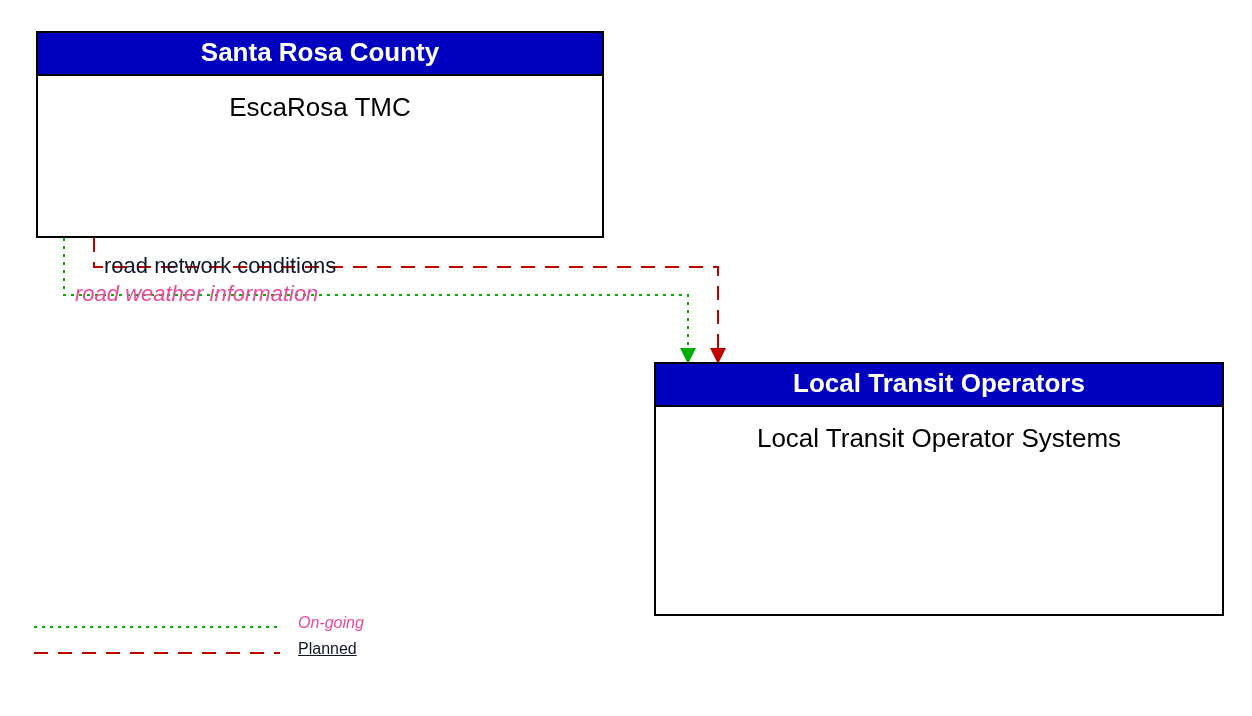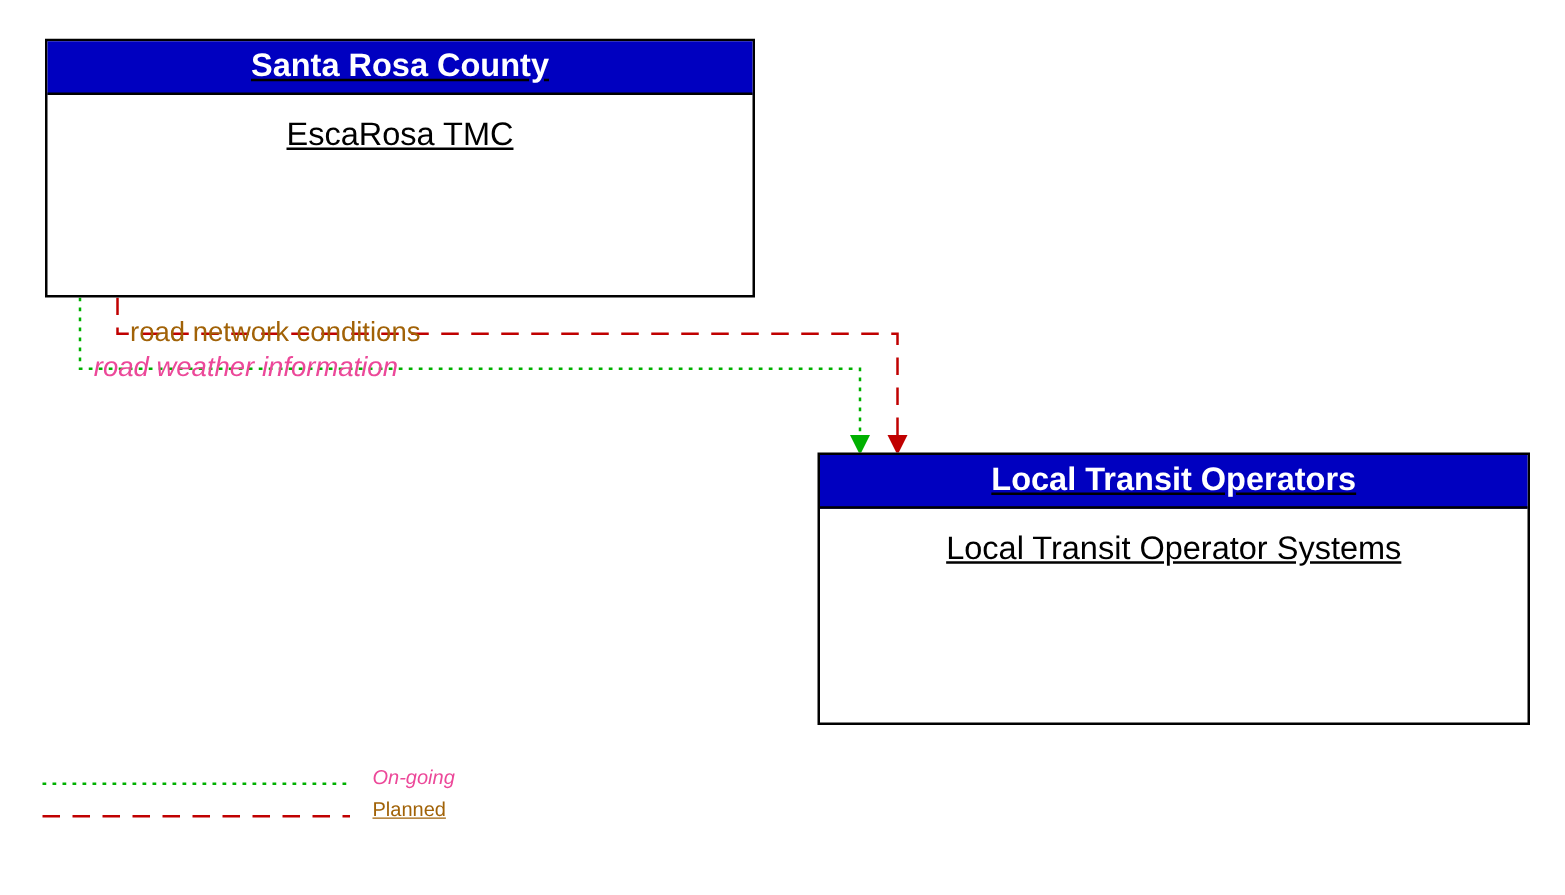--- a/index.html
+++ b/index.html
@@ -13,21 +13,20 @@
   .canvas {
     position: relative;
     width: 1252px;
     height: 716px;
   }
   .box {
     position: absolute;
     border: 2px solid #000;
     background: #fff;
     box-sizing: border-box;
-    text-decoration: underline;
   }
   .box-header {
     background: #0000c0;
     color: #fff;
     font-size: 26px;
     font-weight: bold;
     text-align: center;
     padding: 4px 0 6px 0;
     border-bottom: 2px solid #000;
   }
@@ -40,21 +39,21 @@
   svg {
     position: absolute;
     left: 0;
     top: 0;
   }
   .flow-label {
     position: absolute;
     font-size: 22px;
     white-space: nowrap;
   }
-  .flow-red { color: #a16207; }
+  .flow-red { color: #0f172a; }
   .flow-green { color: #ec4899; font-style: italic; }
   .legend-label {
     position: absolute;
     font-size: 16px;
   }
 </style>
 </head>
 <body>
 
 <div class="canvas">
@@ -76,21 +75,21 @@
 
     <line x1="34" y1="627" x2="280" y2="627" stroke="#00b000" stroke-width="2" stroke-dasharray="3 5"></line>
     <line x1="34" y1="653" x2="280" y2="653" stroke="#c00000" stroke-width="2" stroke-dasharray="14 10"></line>
   </svg>
 
   <div class="box" style="left:36px; top:31px; width:568px; height:207px;">
     <div class="box-header">Santa Rosa County</div>
     <div class="box-body">EscaRosa TMC</div>
   </div>
 
-  <div class="box" style="left:654px; top:362px; width:570px; height:218px;">
+  <div class="box" style="left:654px; top:362px; width:570px; height:254px;">
     <div class="box-header">Local Transit Operators</div>
     <div class="box-body">Local Transit Operator Systems</div>
   </div>
 
   <div class="flow-label flow-red" style="left:104px; top:253px;">road network conditions</div>
 
   <div class="flow-label flow-green" style="left:75px; top:281px;">road weather information</div>
 
   <div class="legend-label flow-green" style="left:298px; top:614px;">On-going</div>
   <div class="legend-label flow-red" style="left:298px; top:640px;text-decoration:underline;">Planned</div>

